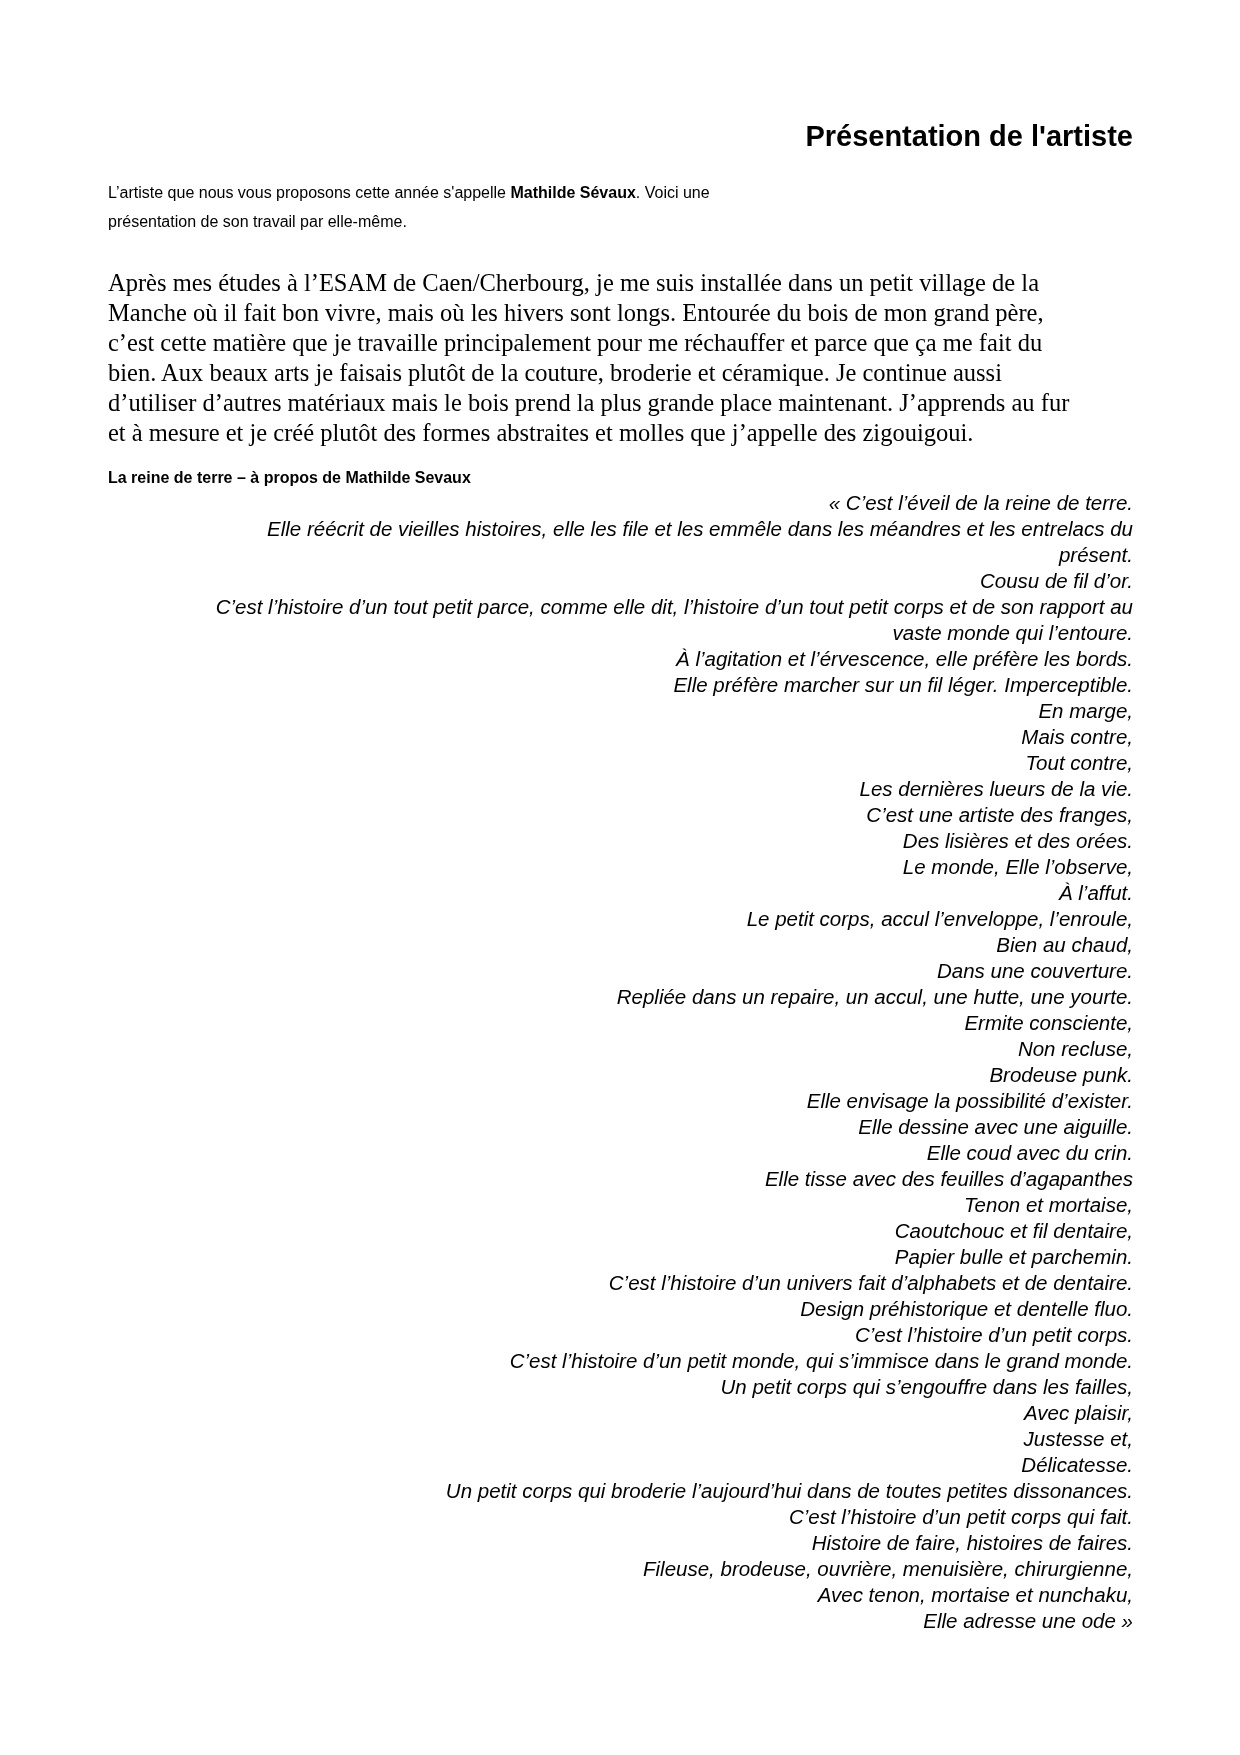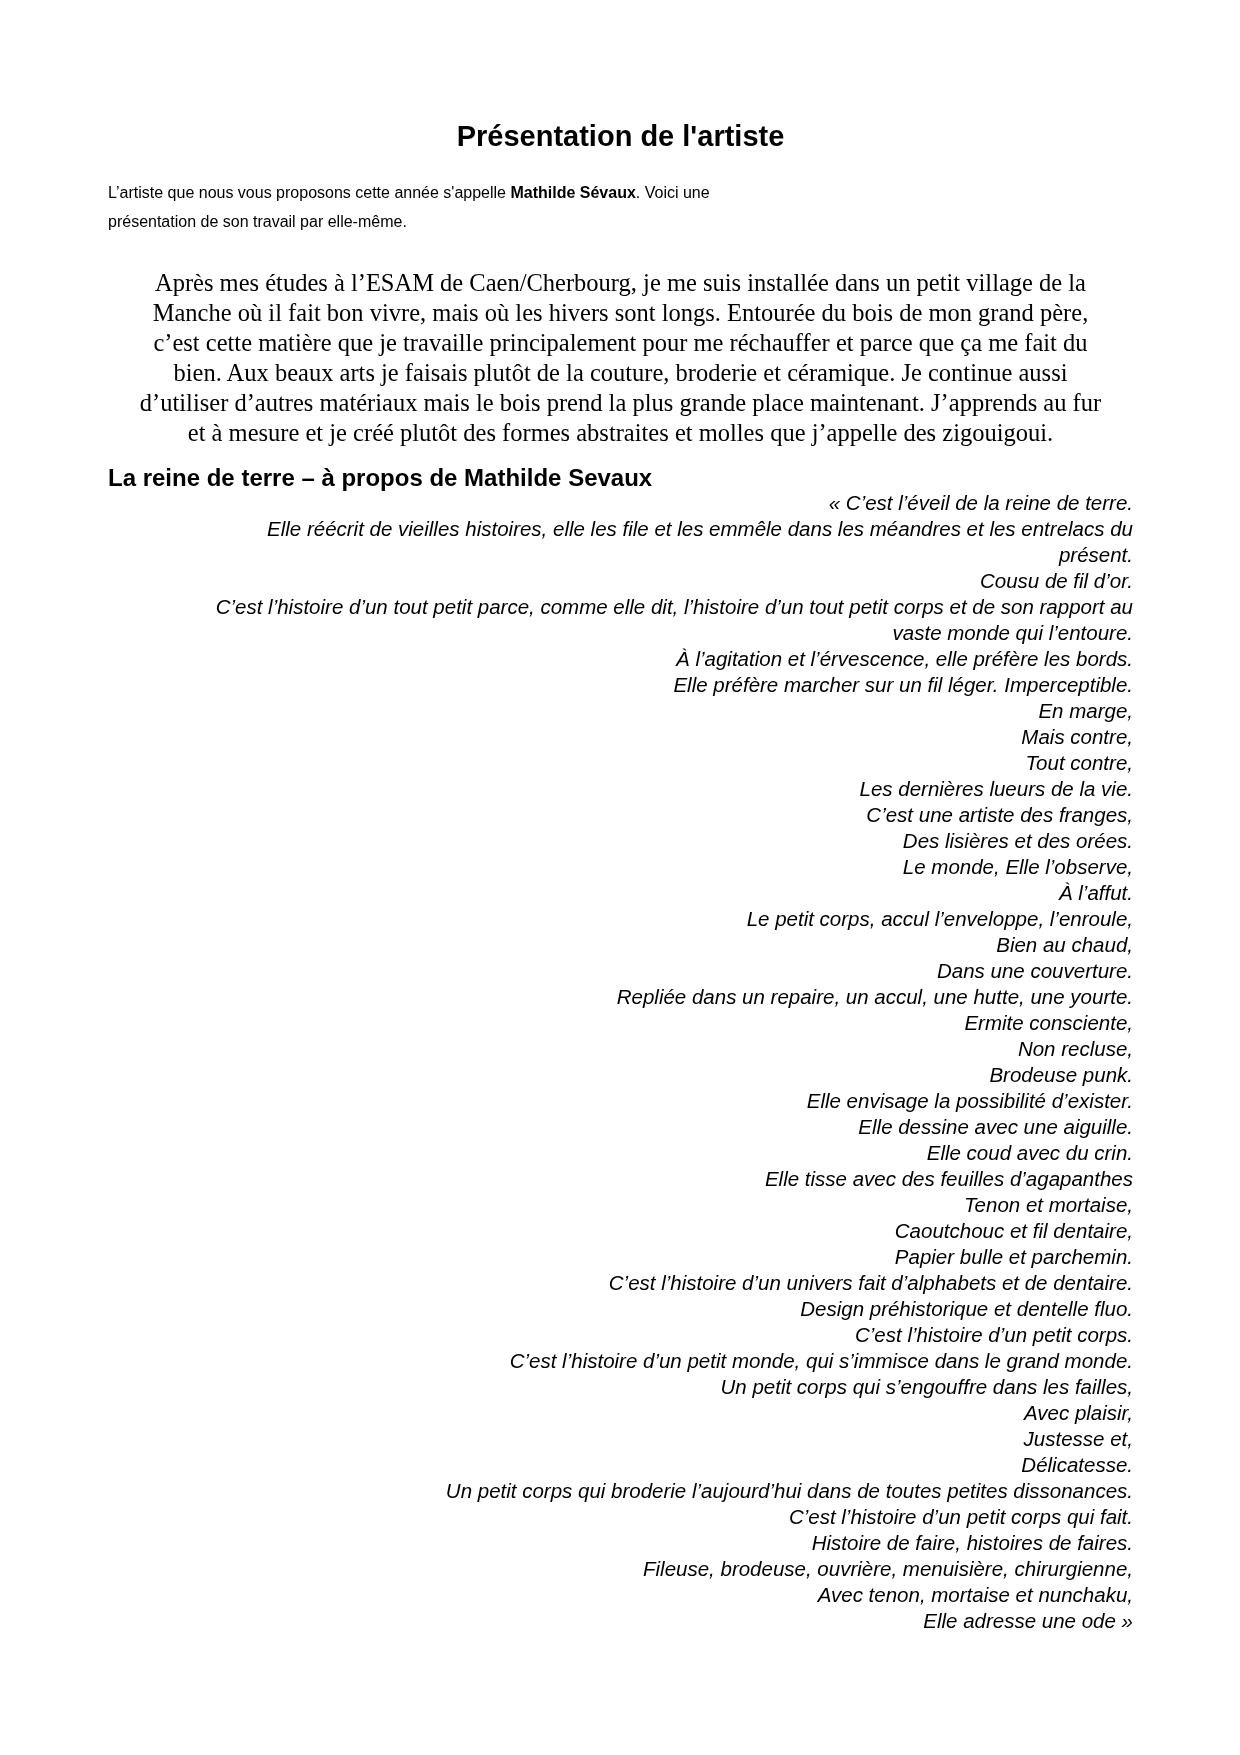--- a/index.html
+++ b/index.html
@@ -12,40 +12,40 @@
     color: #000000;
     padding: 121px 107px 0 108px;
     font-family: "Liberation Sans", sans-serif;
     overflow: hidden;
   }
   .title {
     margin: 0;
     font-size: 29px;
     line-height: 30px;
     font-weight: bold;
-    text-align: center;
+    text-align: right;
     font-family: "Liberation Sans", sans-serif;
   }
   .intro {
     margin-top: 27px;
     font-size: 16px;
     line-height: 29px;
   }
   .intro-line { white-space: nowrap; }
   .bold { font-weight: bold; }
   .bio {
     margin-top: 32px;
     font-family: "Liberation Serif", serif;
     font-size: 24.5px;
     line-height: 30px;
   }
-  .bio-line { white-space: nowrap; text-align: center; }
+  .bio-line { white-space: nowrap; }
   .section-heading {
     margin: 18px 0 0 0;
-    font-size: 24px;
+    font-size: 16px;
     line-height: 24px;
     font-weight: bold;
     font-family: "Liberation Sans", sans-serif;
   }
   .poem {
     margin-top: 0;
     font-size: 20.5px;
     line-height: 26px;
     font-style: italic;
     text-align: right;

